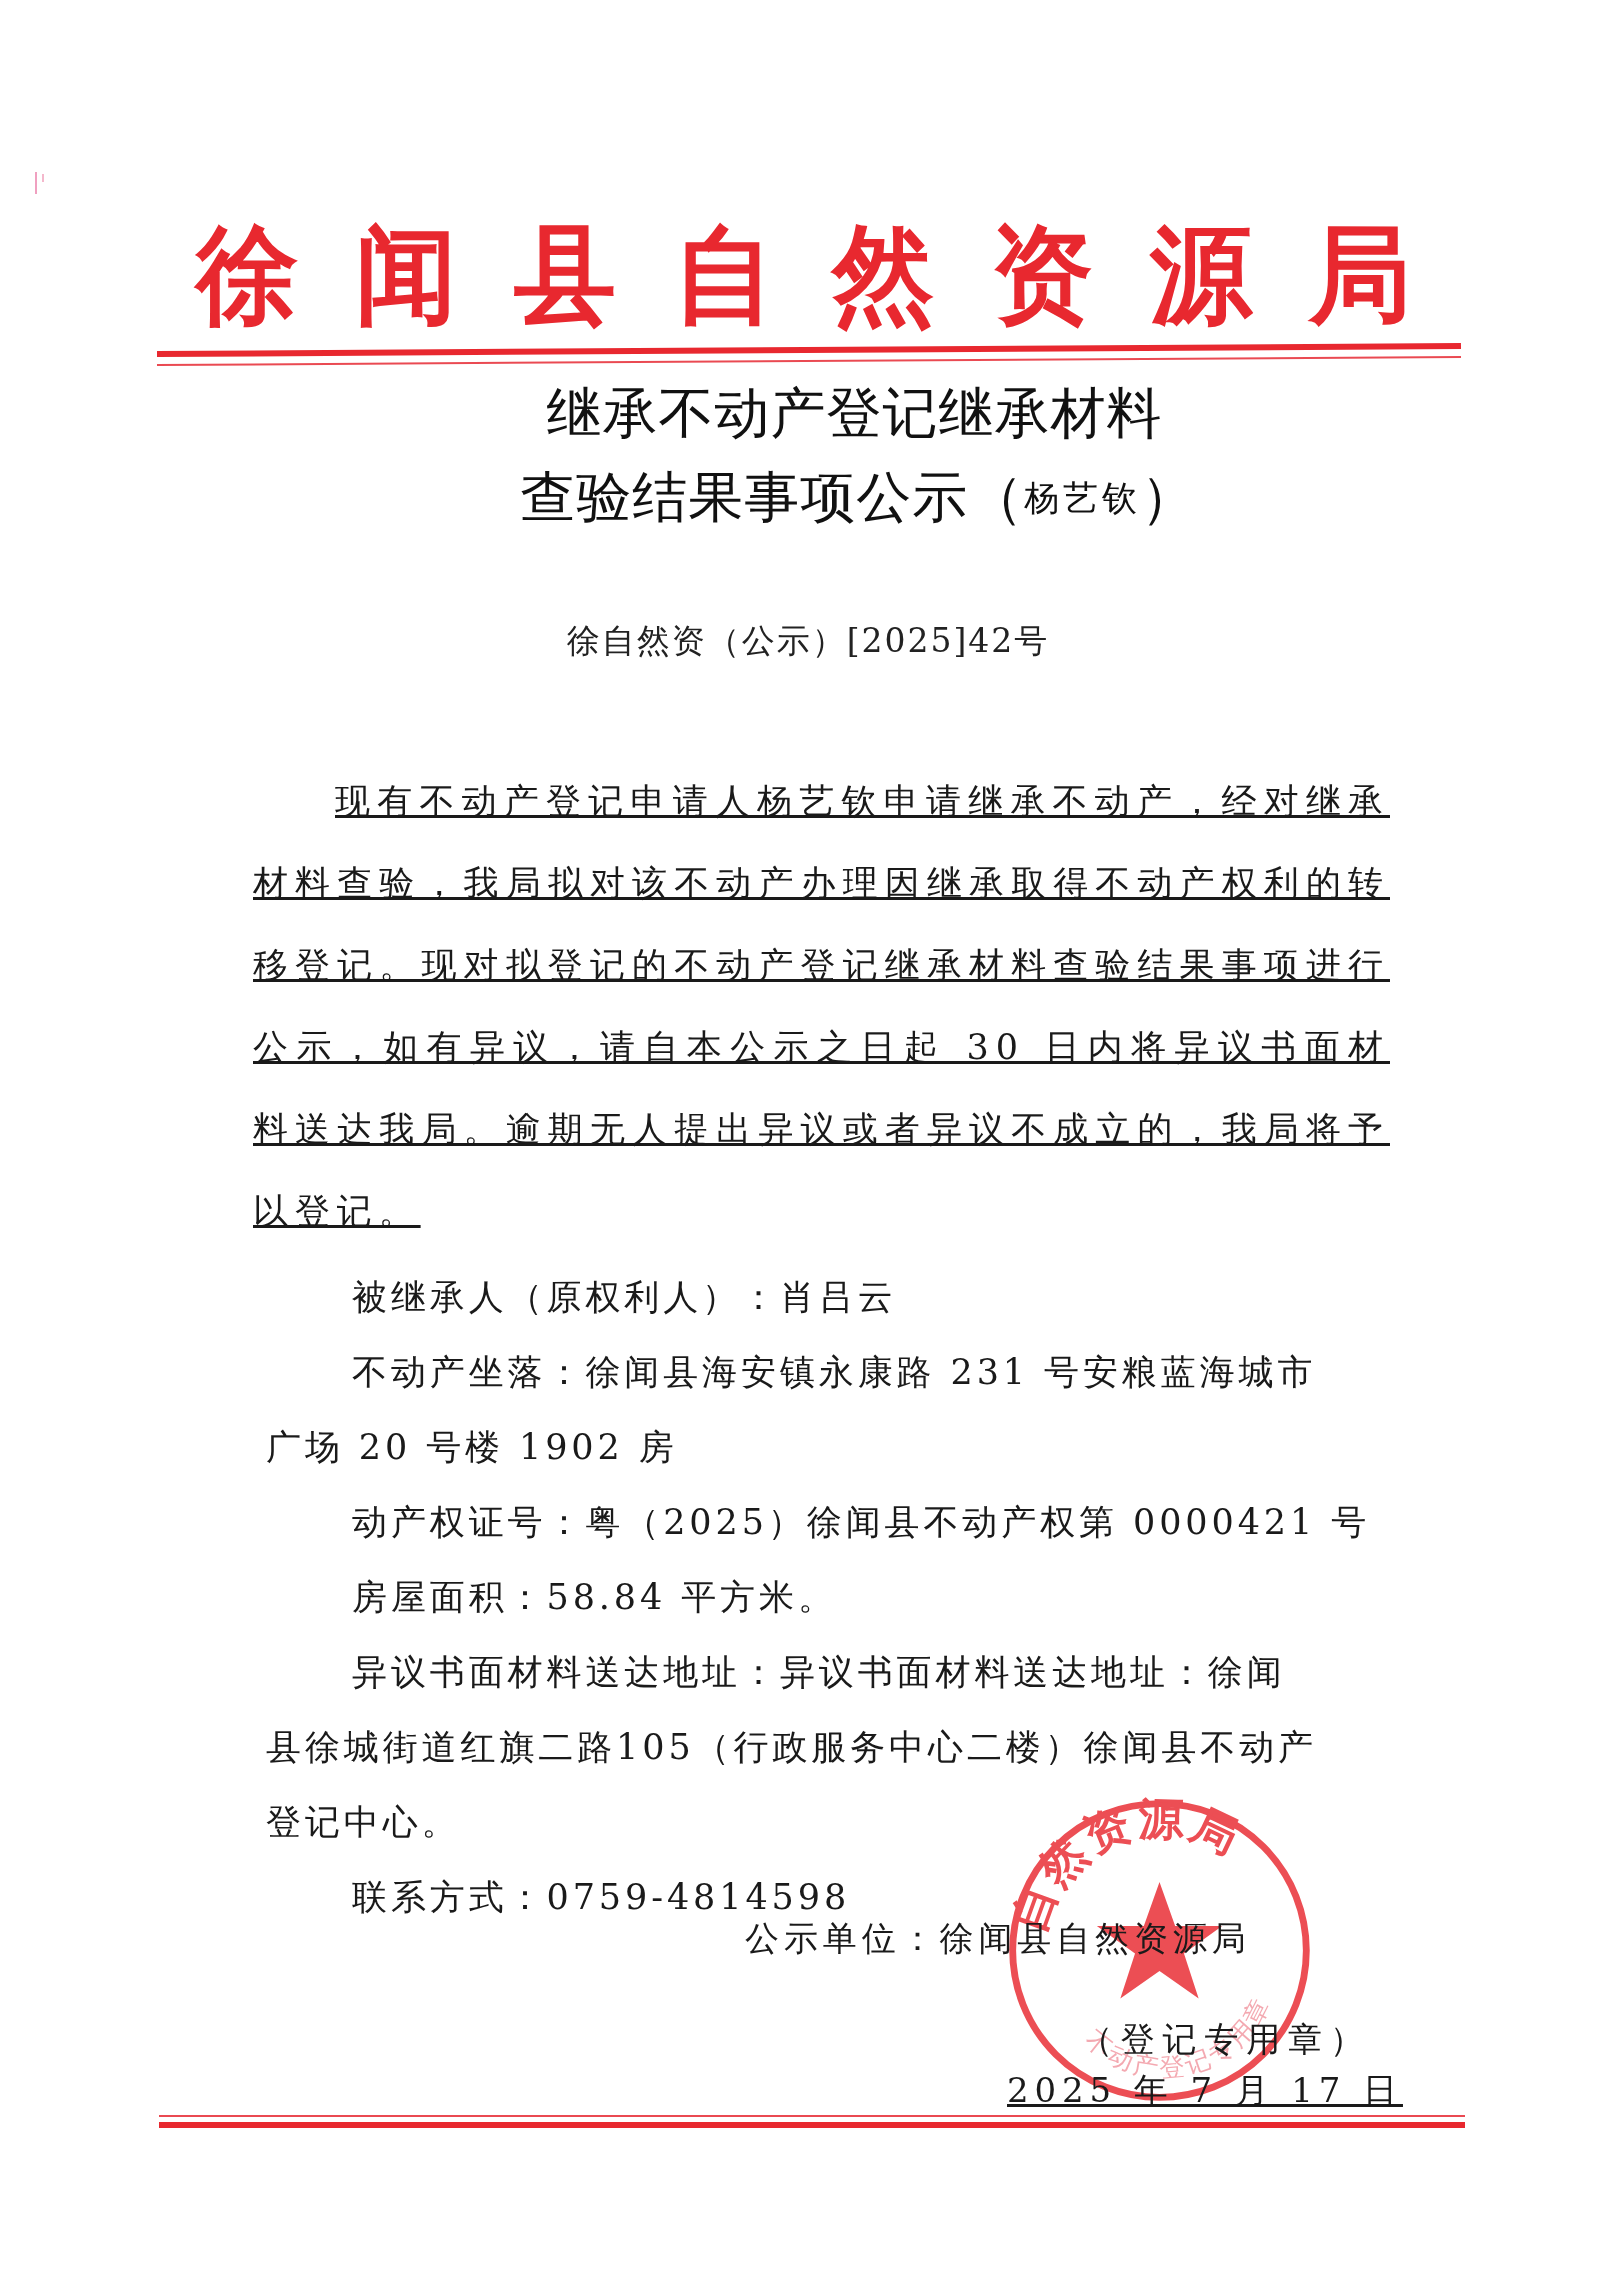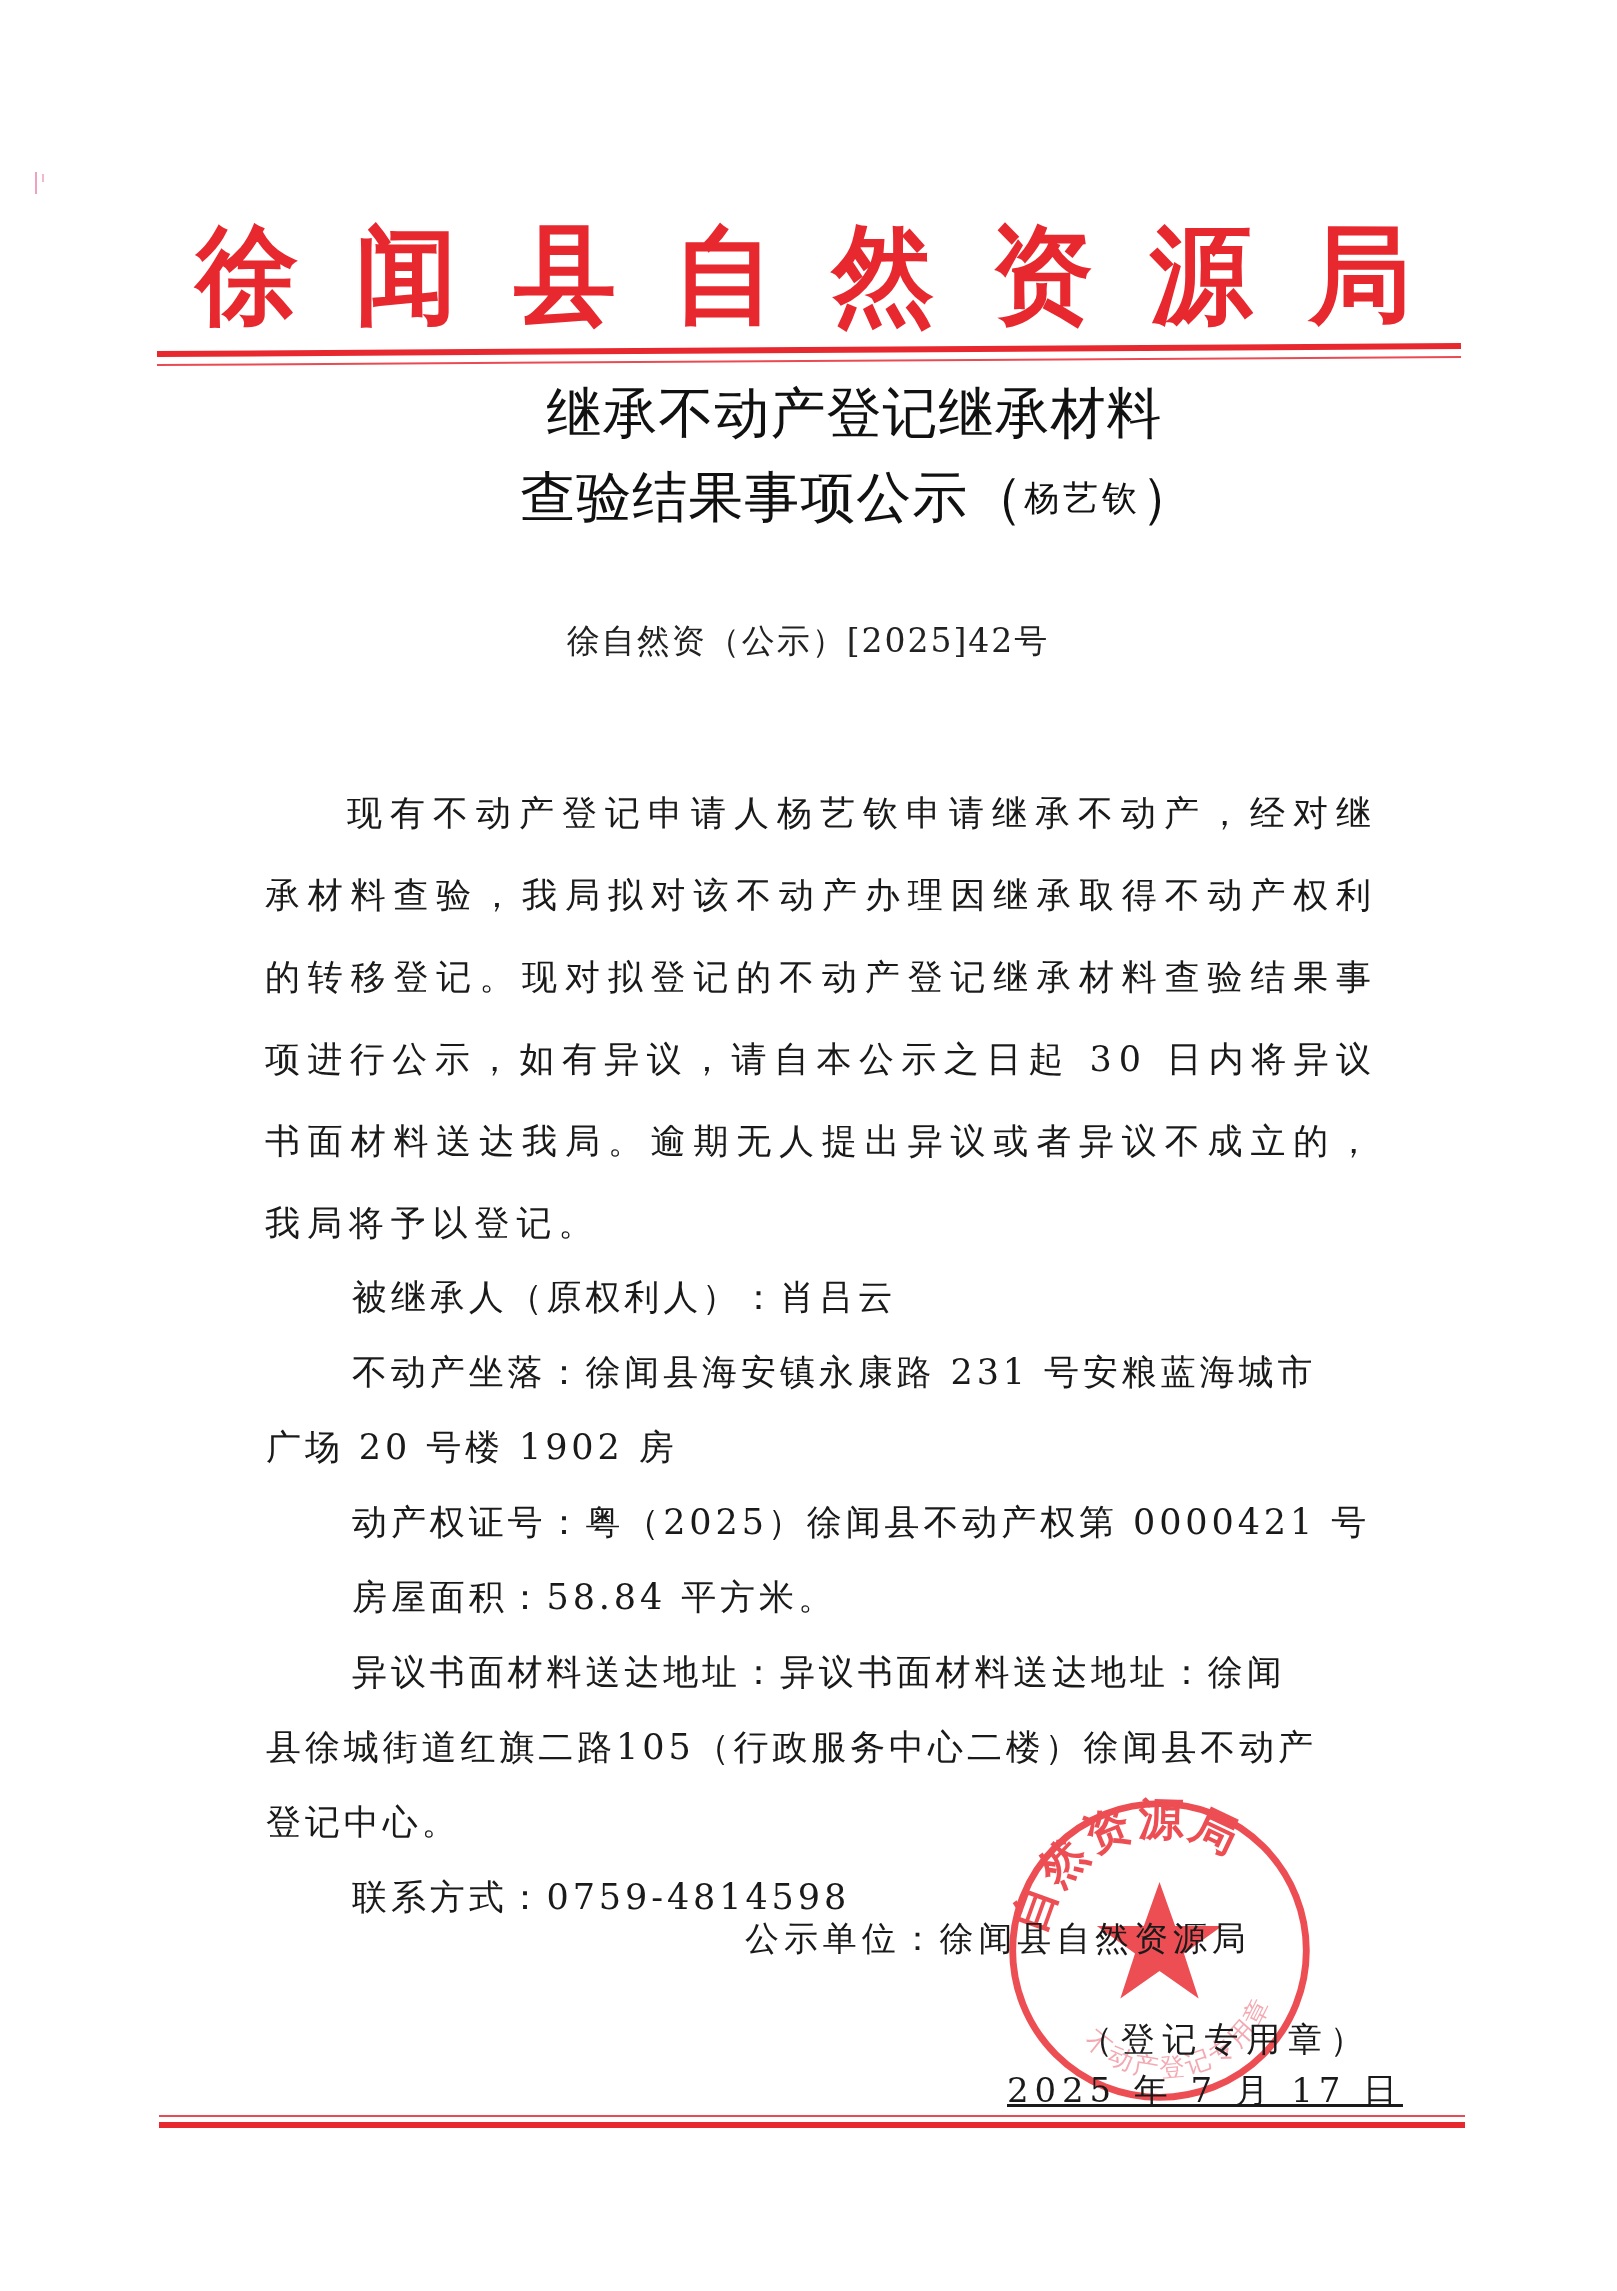--- a/index.html
+++ b/index.html
@@ -98,21 +98,21 @@
       position: absolute;
       left: 253px;
       width: 1137px;
       font-size: 35px;
       color: #1a1a1a;
       letter-spacing: 6.9px;
       line-height: 82px;
       text-align: justify;
       text-justify: inter-character;
     }
-    .body-text p { margin: 12px; }
+    .body-text p { margin: 0; text-decoration: underline; }
     .para1 { top: 760px; }
     .para1 p { text-indent: 82px; }
     .details {
       position: absolute;
       left: 253px;
       width: 1137px;
       top: 1253px;
       font-size: 35px;
       color: #1a1a1a;
       letter-spacing: 3.9px;

